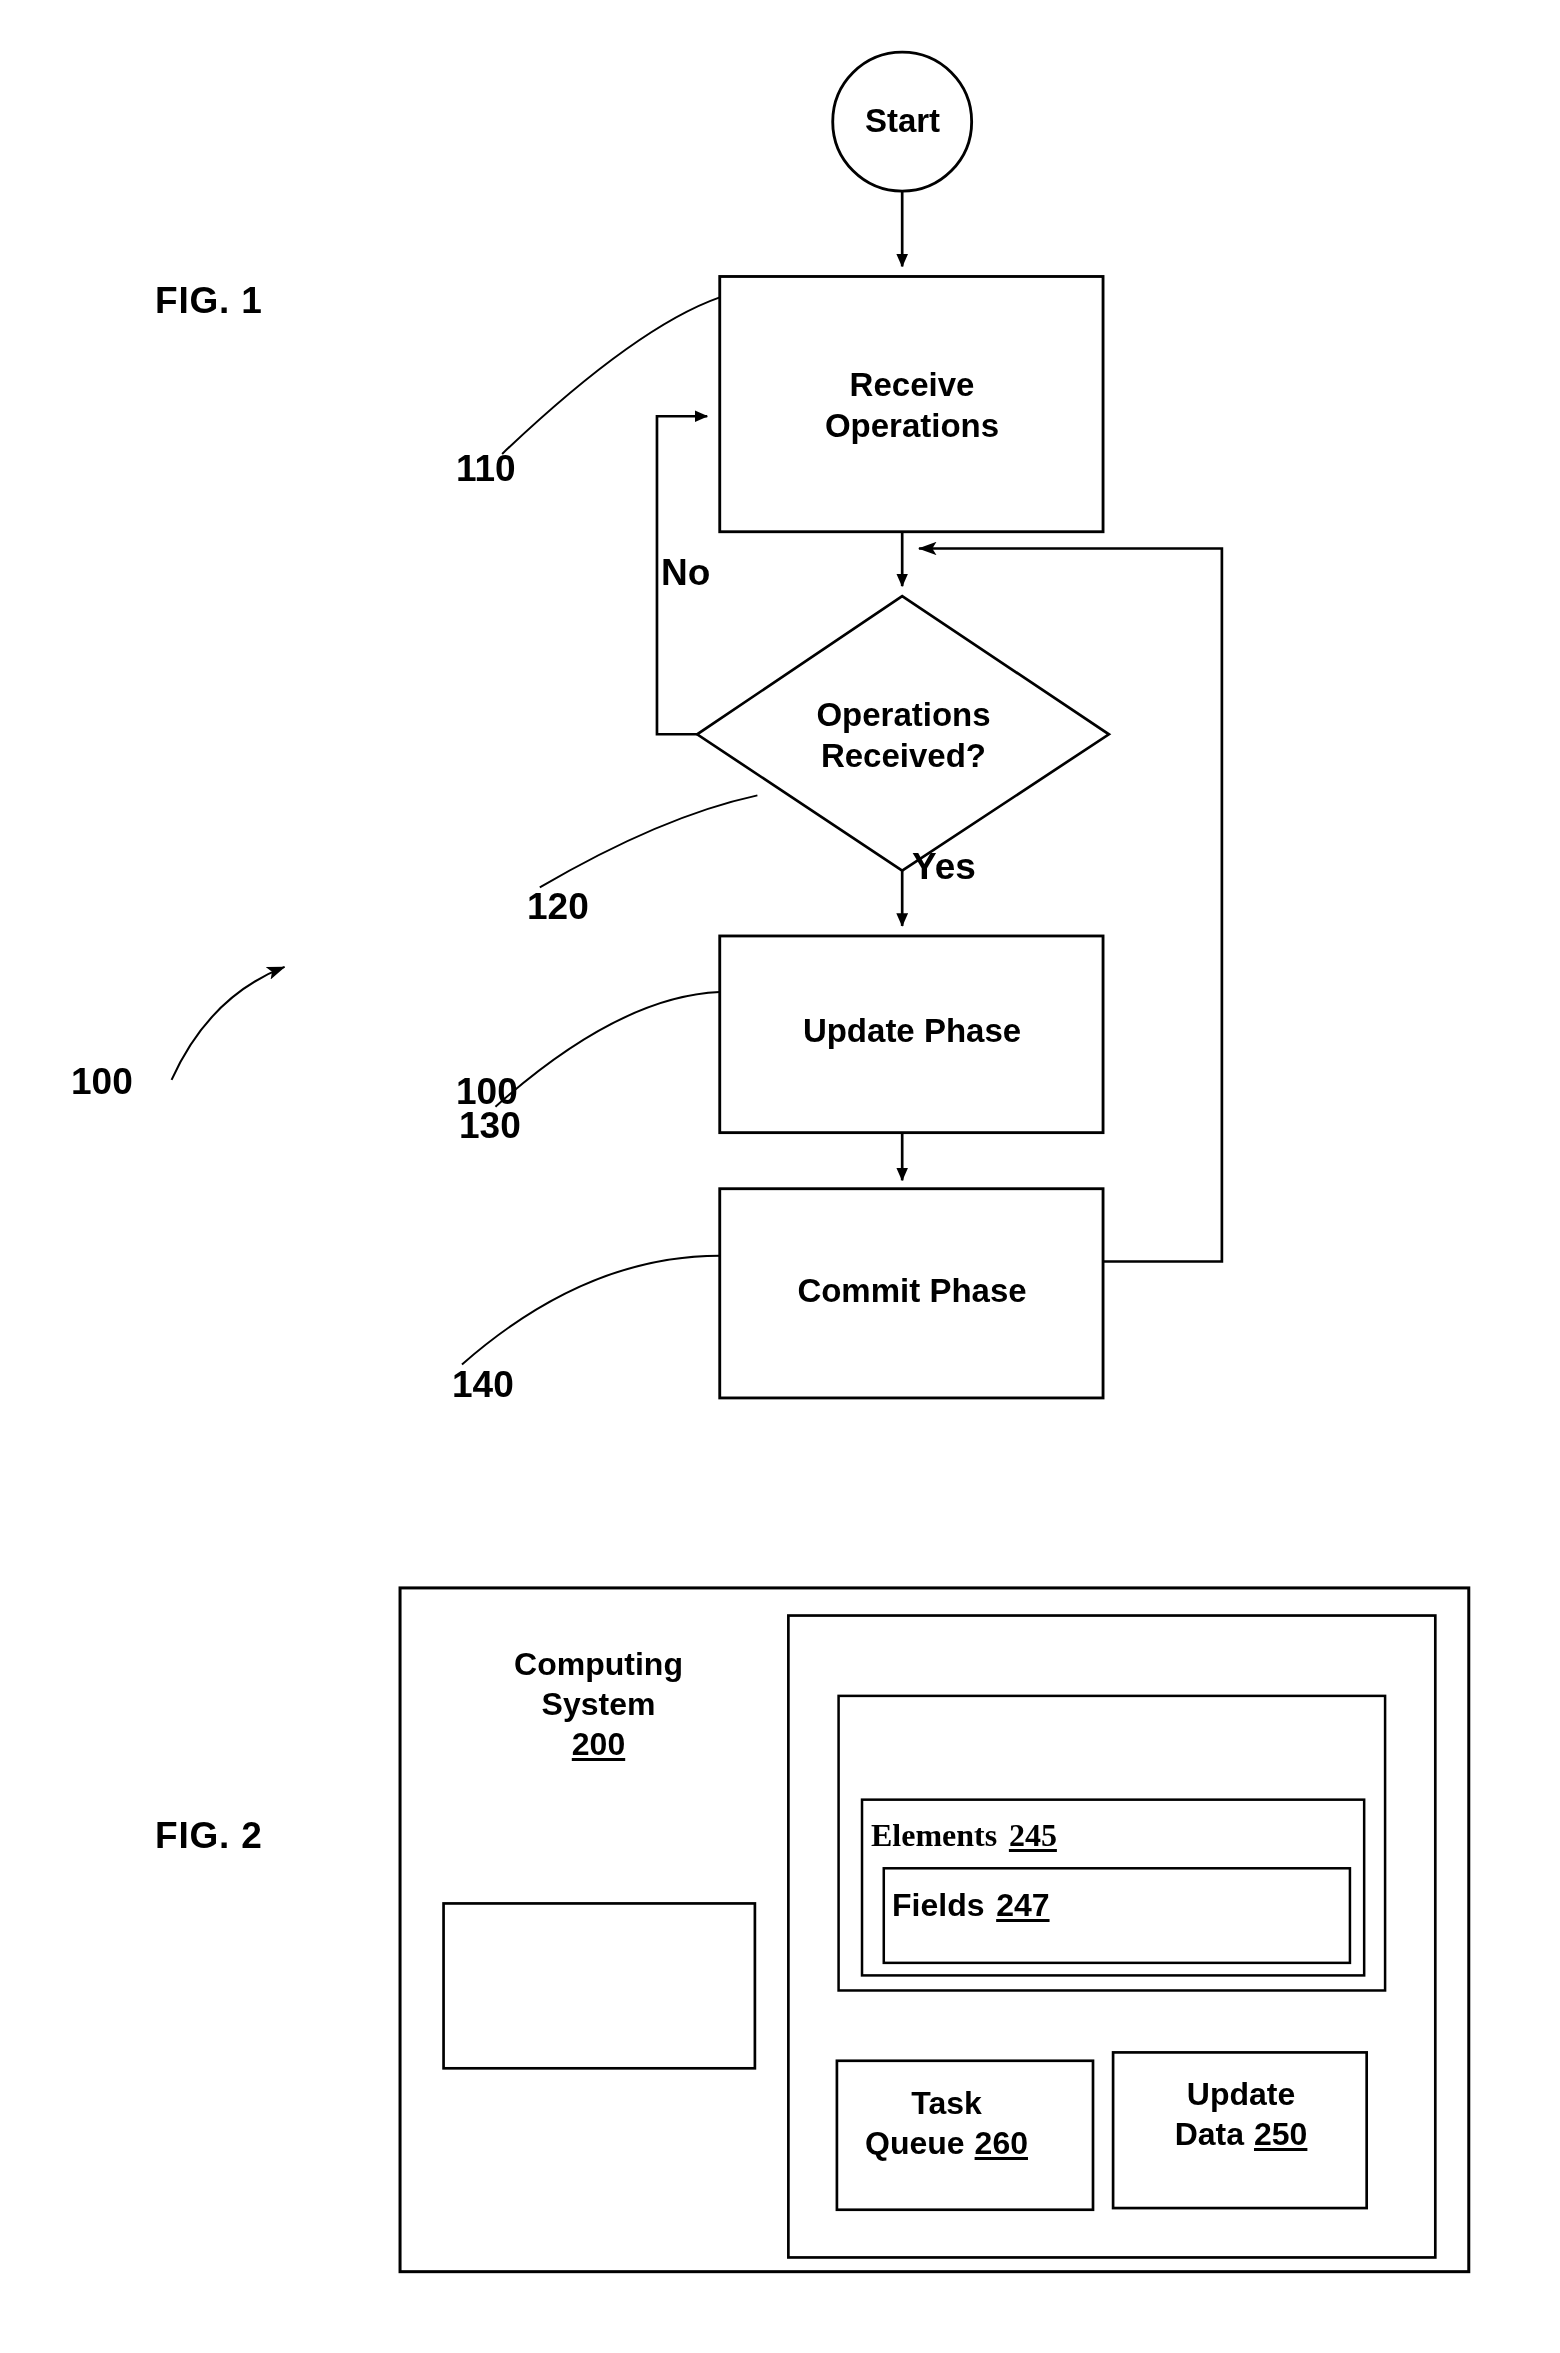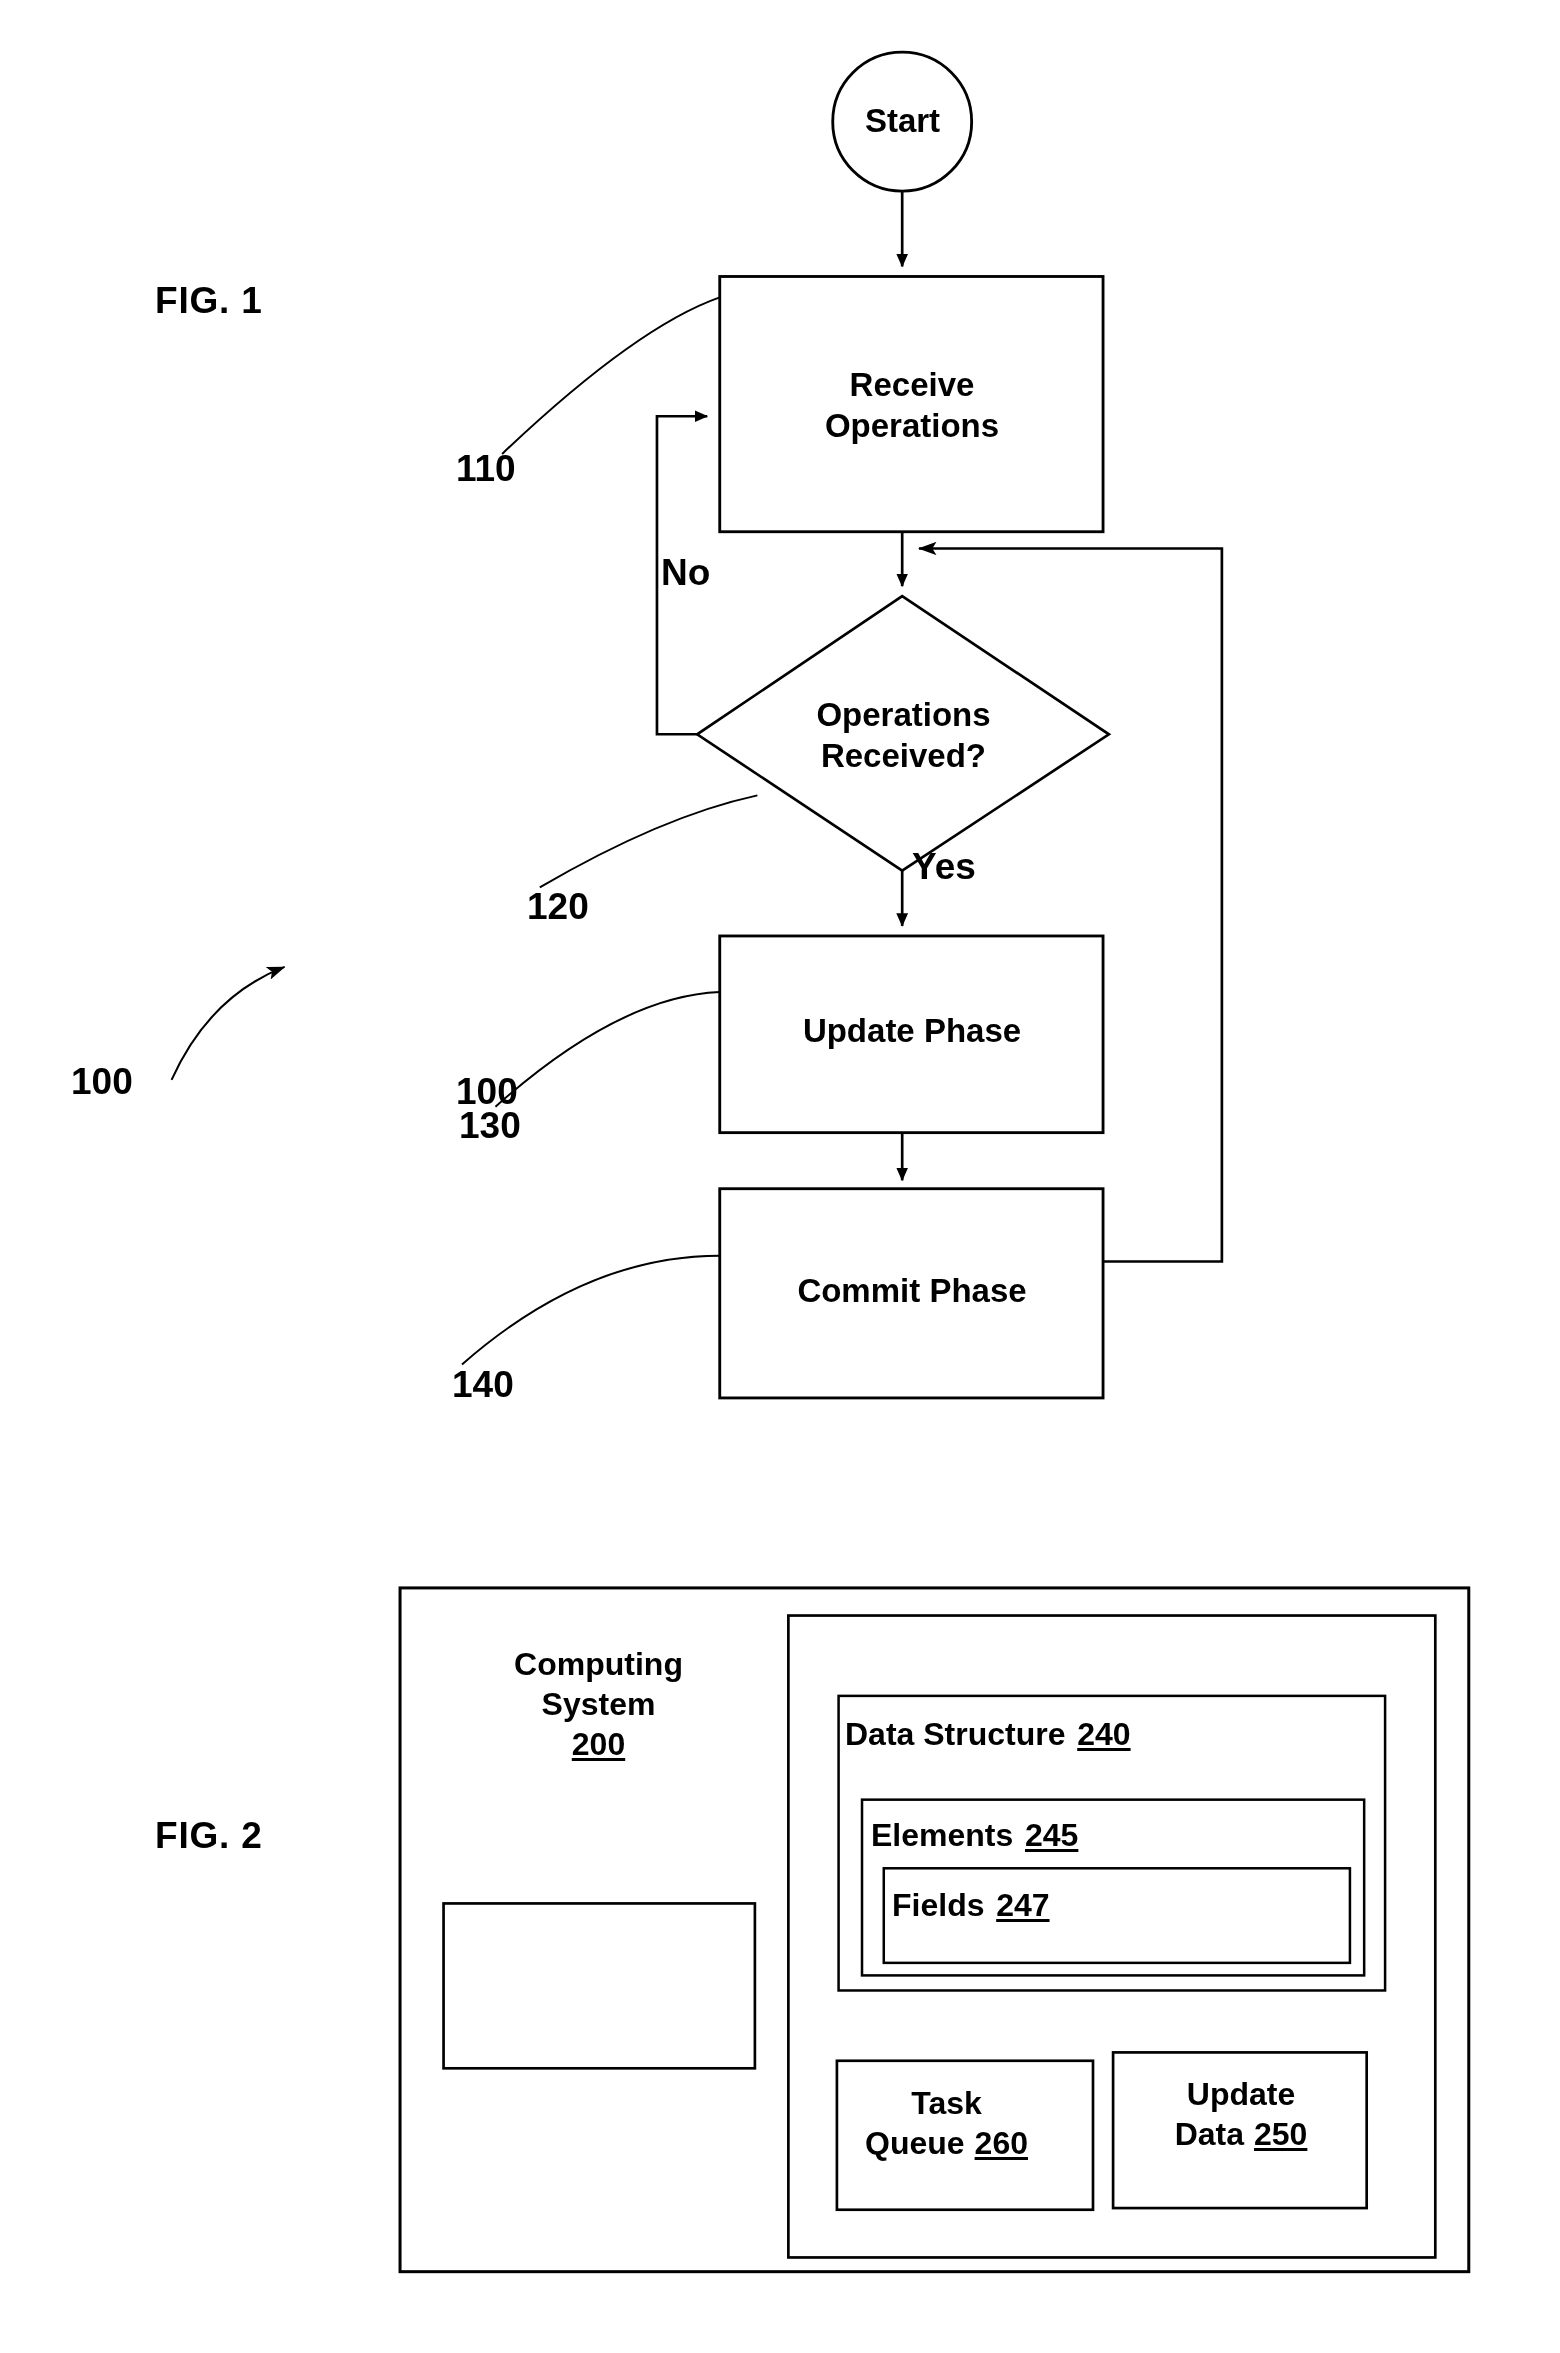--- a/index.html
+++ b/index.html
@@ -155,26 +155,22 @@
   <div class="fig-label" style="left:155px; top:1815px;">FIG. 2</div>
 
   <div class="blk-title" style="left:469px; top:1636px; width:259px;margin-top:8px;">
     <span class="blk-line">Computing</span>
     <span class="blk-line">System</span>
     <span class="blk-line u">200</span>
   </div>
 
 
 
-  <div class="blk-title" style="left:845px; top:1714px; width:536px; flex-direction:row;">
-    <span class="blk-line">Data Structure</span>
-    <span class="blk-line u" style="margin-left:11.7px;">240</span>
-  </div>
 
-  <div class="blk-title" style="left:871px; top:1815px; width:485px; flex-direction:row;">
+  <div class="blk-title" style="left:871px; top:1815px; width:485px; flex-direction:row;font-family:Liberation Serif, serif;">
     <span class="blk-line">Elements</span>
     <span class="blk-line u" style="margin-left:11.7px;">245</span>
   </div>
 
   <div class="blk-title" style="left:892px; top:1885px; width:449px; flex-direction:row;">
     <span class="blk-line">Fields</span>
     <span class="blk-line u" style="margin-left:11.7px;">247</span>
   </div>
 
   <div class="blk-title" style="left:822px; top:2083px; width:249px;">

